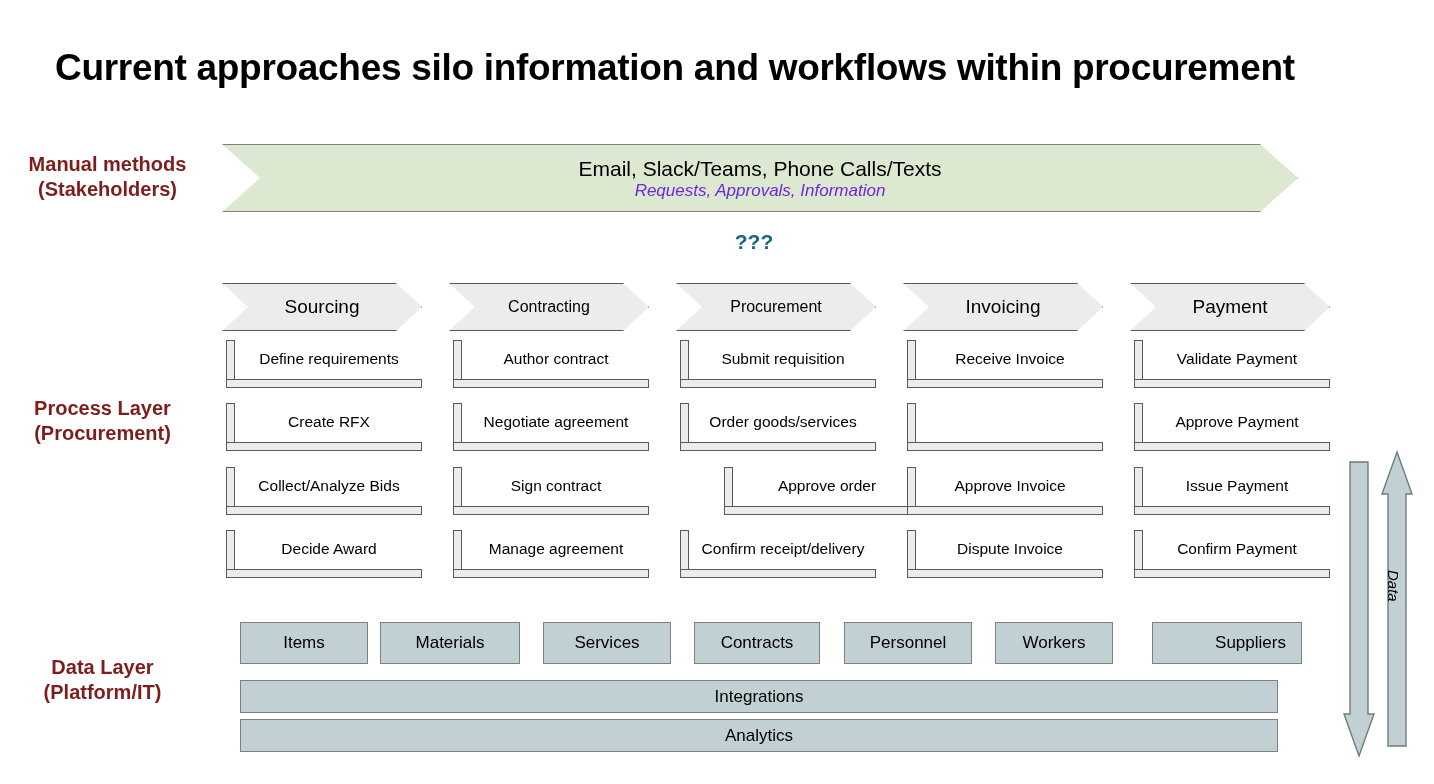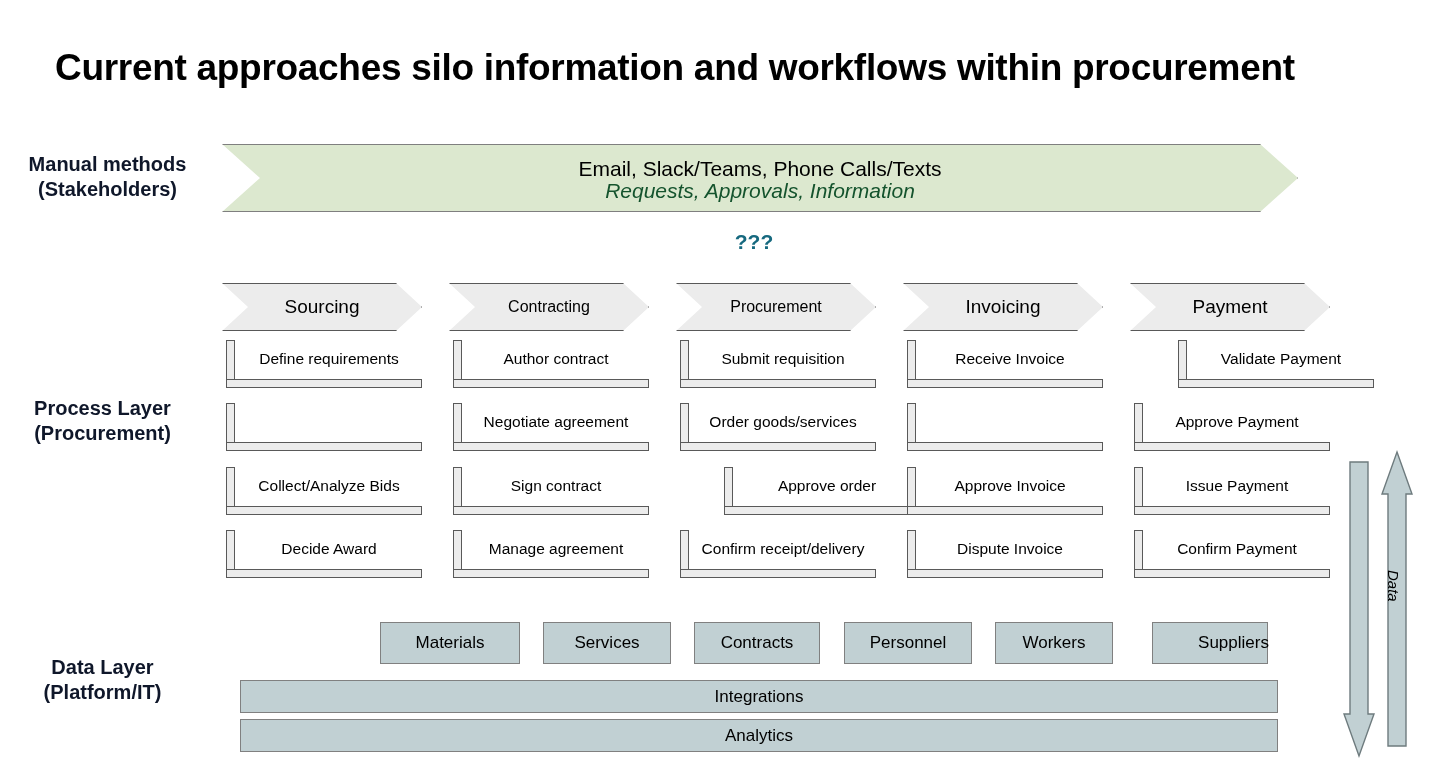--- a/index.html
+++ b/index.html
@@ -27,21 +27,21 @@
     letter-spacing: -0.3px;
     color: #000000;
     white-space: nowrap;
   }
 
   
   .row-label {
     position: absolute;
     width: 215px;
     text-align: center;
-    color: #0f172a;
+    color: #7f1d1d;
     font-weight: bold;
     font-size: 20px;
     line-height: 25px;
   }
   #label-manual  { left: 0px;  top: 152px; }
   #label-process { left: -5px; top: 396px; }
   #label-data    { left: -5px; top: 655px; }
 
   
   #manual-banner {
@@ -59,24 +59,24 @@
     flex-direction: column;
     align-items: center;
     justify-content: center;
   }
   #manual-banner-main {
     font-size: 21px;
     line-height: 25px;
     color: #000;
   }
   #manual-banner-sub {
-    font-size: 21px;
+    font-size: 17px;
     font-style: italic;
     line-height: 19px;
-    color: #14532d;
+    color: #6d28d9;
   }
 
   
   #question-marks {
     position: absolute;
     left: 0;
     top: 230px;
     width: 1434px;
     text-align: center;
     font-size: 21px;
@@ -249,20 +249,21 @@
     <div class="proc-col" style="left: 0px;">
       <div class="proc-head">Sourcing</div>
       <div class="proc-step" style="top: 57px;">
         <div class="lbar"></div>
         <div class="bbar"></div>
         <div class="steptext">Define requirements</div>
       </div>
       <div class="proc-step" style="top: 120px;">
         <div class="lbar"></div>
         <div class="bbar"></div>
+        <div class="steptext">Create RFX</div>
       </div>
       <div class="proc-step" style="top: 184px;">
         <div class="lbar"></div>
         <div class="bbar"></div>
         <div class="steptext">Collect/Analyze Bids</div>
       </div>
       <div class="proc-step" style="top: 247px;">
         <div class="lbar"></div>
         <div class="bbar"></div>
         <div class="steptext">Decide Award</div>
@@ -331,21 +332,21 @@
         <div class="steptext">Approve Invoice</div>
       </div>
       <div class="proc-step" style="top: 247px;">
         <div class="lbar"></div>
         <div class="bbar"></div>
         <div class="steptext">Dispute Invoice</div>
       </div>
     </div>
     <div class="proc-col" style="left: 908px;">
       <div class="proc-head">Payment</div>
-      <div class="proc-step" style="top: 57px; margin-left: 44px;">
+      <div class="proc-step" style="top: 57px;">
         <div class="lbar"></div>
         <div class="bbar"></div>
         <div class="steptext">Validate Payment</div>
       </div>
       <div class="proc-step" style="top: 120px;">
         <div class="lbar"></div>
         <div class="bbar"></div>
         <div class="steptext">Approve Payment</div>
       </div>
       <div class="proc-step" style="top: 184px;">
@@ -357,26 +358,27 @@
         <div class="lbar"></div>
         <div class="bbar"></div>
         <div class="steptext">Confirm Payment</div>
       </div>
     </div>
   </div>
 
 <div id="data-grid">
   <div id="data-bar-integrations" class="data-bar">Integrations</div>
   <div id="data-bar-analytics" class="data-bar">Analytics</div>
+<div class="data-chip" style="left: 0px; width: 128px;">Items</div>
     <div class="data-chip" style="left: 140px; width: 140px;">Materials</div>
     <div class="data-chip" style="left: 303px; width: 128px;">Services</div>
     <div class="data-chip" style="left: 454px; width: 126px;">Contracts</div>
     <div class="data-chip" style="left: 604px; width: 128px;">Personnel</div>
     <div class="data-chip" style="left: 755px; width: 118px;">Workers</div>
-    <div class="data-chip" style="left: 912px; width: 116px; padding-left: 47px;">Suppliers</div>
+    <div class="data-chip" style="left: 912px; width: 150px; padding-left: 47px;">Suppliers</div>
   </div>
 
 <div id="data-arrows">
   <svg class="vsvg" width="94" height="310" viewBox="0 0 94 310">
     <polygon points="10,10 28,10 28,262 34,262 19,304 4,262 10,262" fill="#c1d0d3" stroke="#6e7b7e" stroke-width="1.4"></polygon>
     <polygon points="57,0 72,42 66,42 66,294 48,294 48,42 42,42" fill="#c1d0d3" stroke="#6e7b7e" stroke-width="1.4"></polygon>
   </svg>
   <div id="data-arrow-label">Data</div>
 </div>
 

